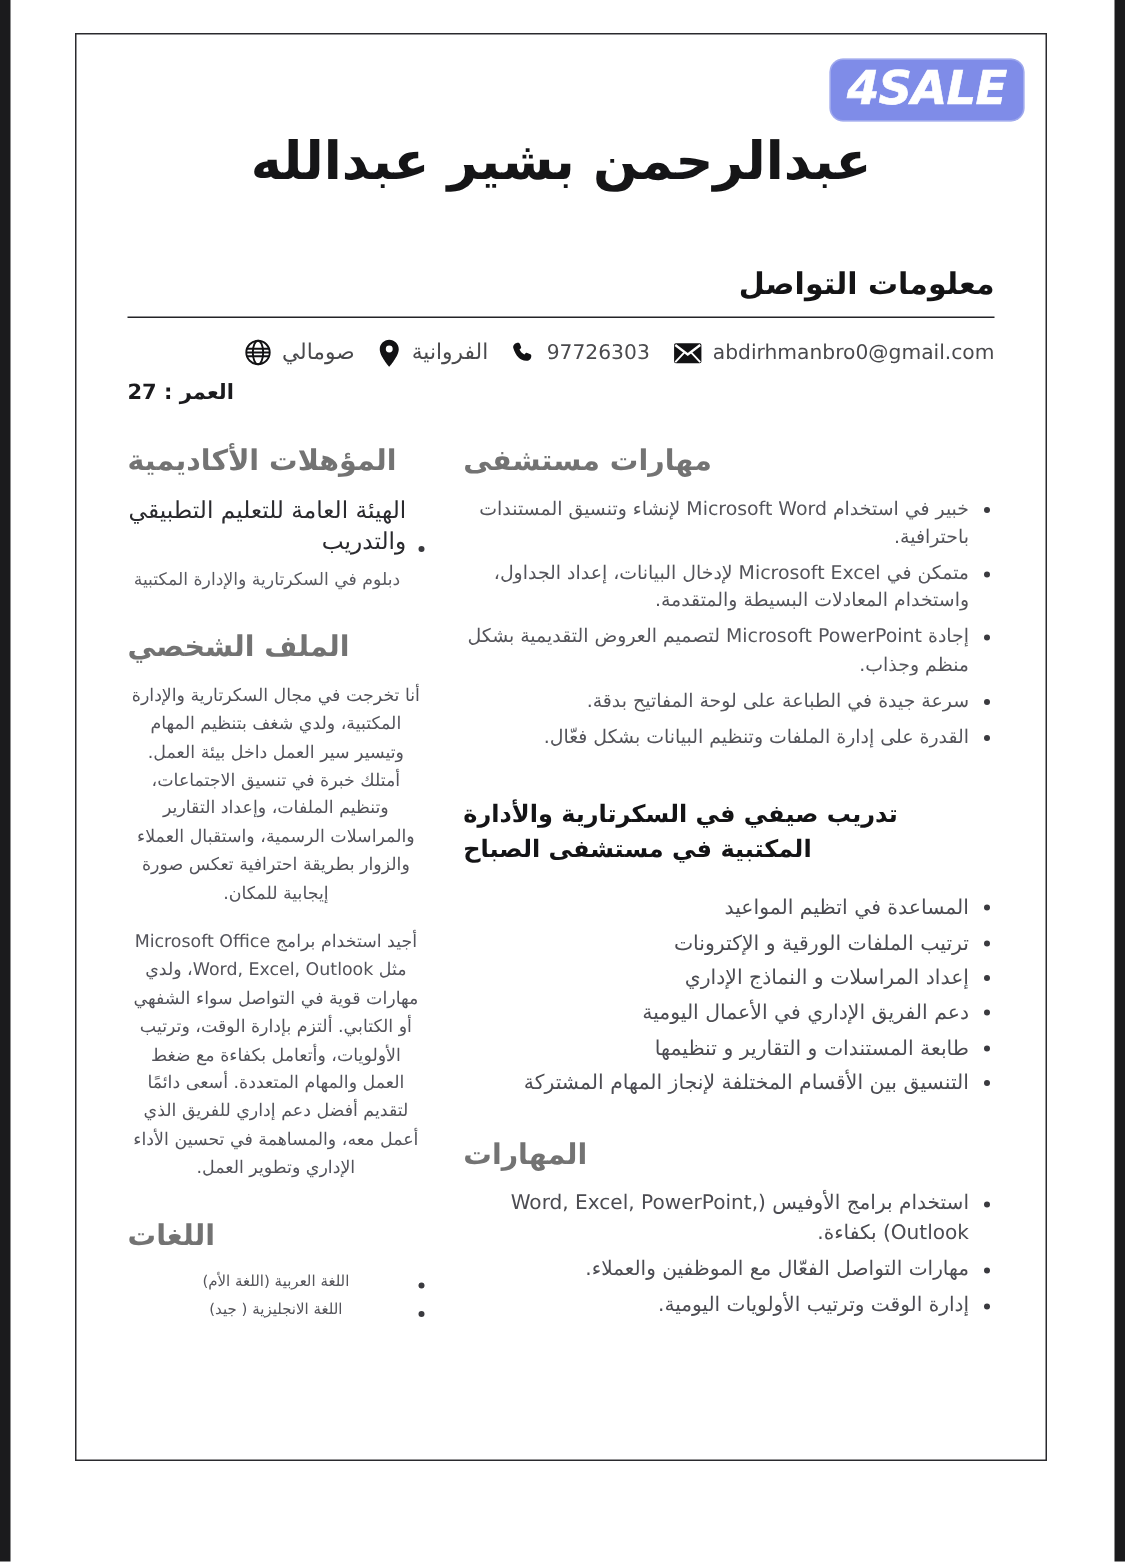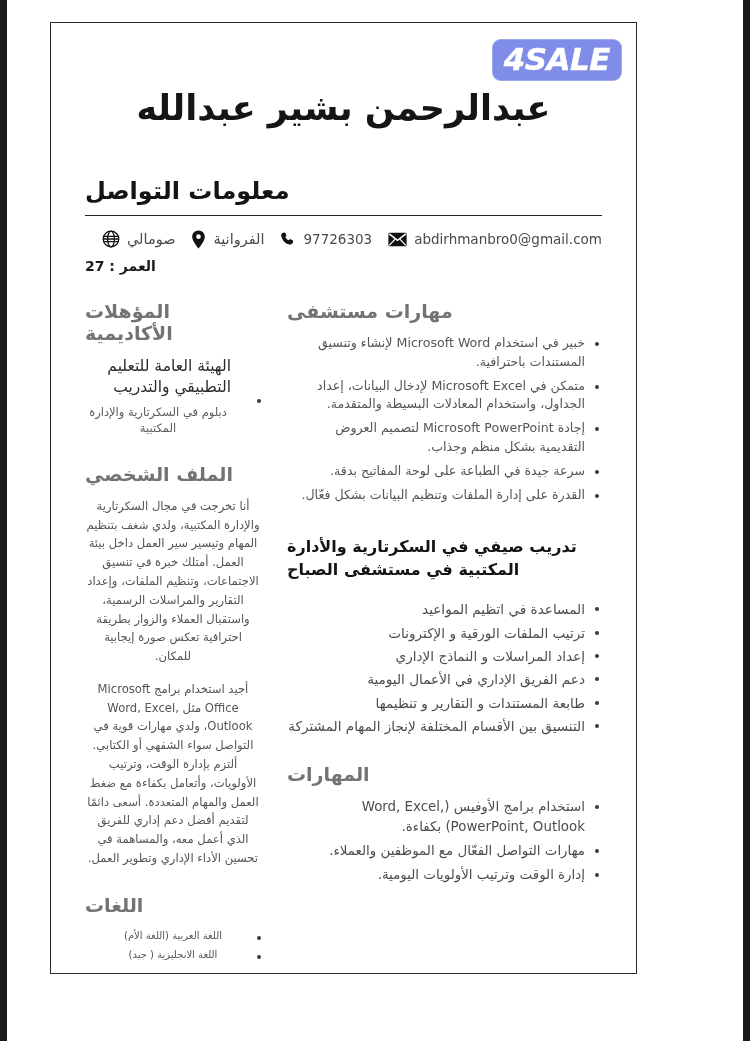--- a/index.html
+++ b/index.html
@@ -27,21 +27,21 @@
     width: 7px;
     background: #1b1b1d;
   }
   .edge-strip.left  { left: 0; }
   .edge-strip.right { right: 0; }
 
   .page-sheet {
     position: absolute;
     left: 50px;
     top: 22px;
-    width: 587px;
+    width: 648px;
     height: 952px;
     background: #ffffff;
     border: 1.5px solid #2a2a2e;
     box-sizing: border-box;
     overflow: hidden;
   }
   .page-inner {
     padding: 26px 34px 20px 34px;
   }
 
@@ -73,22 +73,22 @@
     font-size: 35px;
     font-weight: 700;
     color: #151517;
     letter-spacing: 0px;
     margin: 38px 0 46px 0;
     line-height: 1.25;
   }
 
   
   .section-title-lg {
-    text-align: left;
-    font-size: 24px;
+    text-align: right;
+    font-size: 20px;
     font-weight: 700;
     color: #141416;
     margin: 0 0 10px 0;
   }
   .rule {
     border: 0;
     border-top: 1.4px solid #232326;
     margin: 0 0 14px 0;
   }
   .contact-row {
@@ -175,21 +175,21 @@
   .job-title {
     font-size: 16px;
     font-weight: 700;
     color: #141416;
     text-align: left;
     line-height: 1.45;
     margin: 30px 0 18px 0;
   }
 
   
-  .edu-entry { display: flex; flex-direction: row; gap: 26px; align-items: center; }
+  .edu-entry { display: flex; flex-direction: row; gap: 8px; align-items: center; }
   .edu-bullet {
     width: 4px; height: 4px; border-radius: 50%;
     background: #3a3a3f; margin-top: 9px; flex: 0 0 auto;
   }
   .edu-body { flex: 1 1 auto; }
   .edu-school {
     font-size: 15.5px;
     color: #2a2a2e;
     line-height: 1.38;
     text-align: right;

